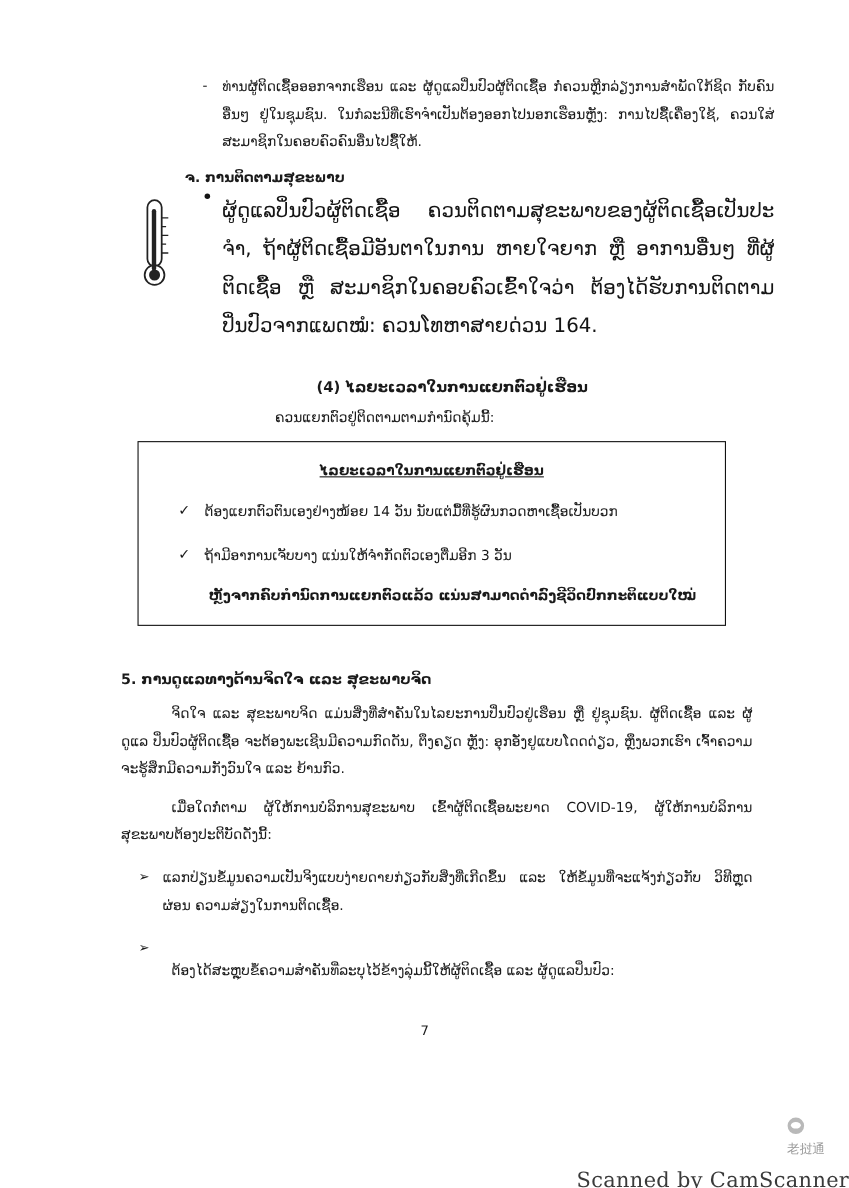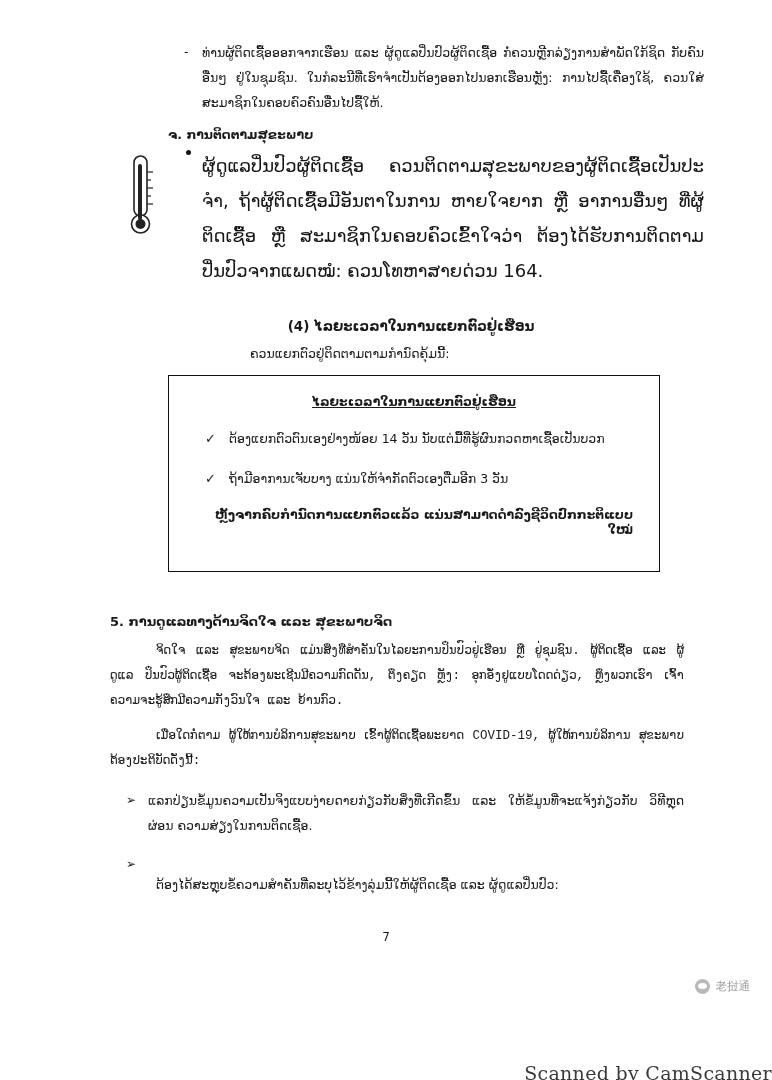--- a/index.html
+++ b/index.html
@@ -41,20 +41,21 @@
     position: absolute;
     left: -18px;
     top: 0px;
     font-size: 12.5px;
     line-height: 1.95;
   }
   .block-a .body {
     font-size: 12.5px;
     line-height: 2.0;
     text-align: justify;
+    margin-top: 26px;
   }
 
   
   .heading-jor {
     margin-top: 12px;
     margin-left: 108px;
     font-size: 12.5px;
     font-weight: bold;
   }
 
@@ -92,24 +93,24 @@
   }
   .lead-line {
     margin-top: 12px;
     margin-left: 190px;
     font-size: 12.5px;
   }
 
   
   .box {
     margin-top: 14px;
-    margin-left: 108px;
+    margin-left: 65px;
     margin-right: 52px;
     border: 1.6px solid #111;
-    padding: 18px 26px 34px 26px;
+    padding: 18px 26px 20px 26px;
     min-height: 150px;
     box-sizing: border-box;
   }
   .box-title {
     text-align: center;
     font-size: 12.5px;
     font-weight: bold;
     text-decoration: underline;
     margin-bottom: 18px;
   }
@@ -142,21 +143,20 @@
     font-weight: bold;
   }
   .para {
     margin-top: 10px;
     margin-left: 50px;
     margin-right: 28px;
     font-size: 12.5px;
     line-height: 2.0;
     text-align: justify;
     text-indent: 46px;
-    font-family: Liberation Mono, monospace;
   }
 
   
   .arrow-item {
     position: relative;
     margin-left: 88px;
     margin-right: 28px;
     margin-top: 14px;
     font-size: 12.5px;
     line-height: 2.0;
@@ -185,26 +185,27 @@
     right: 0;
     top: 930px;
     text-align: center;
     font-size: 12px;
   }
 
   
   .wechat-badge {
     position: absolute;
     right: 22px;
-    top: 979px;
+    top: 1016px;
     display: flex;
-    align-items: flex-end;
+    align-items: flex-start;
     gap: 6px;
     color: #9b9b9b;
     font-size: 11.5px;
+    flex-direction: column;
   }
   .wechat-icon {
     width: 15px;
     height: 15px;
     border-radius: 50%;
     background: #b9b9b9;
     position: relative;
     display: inline-block;
   }
   .wechat-icon::before {

